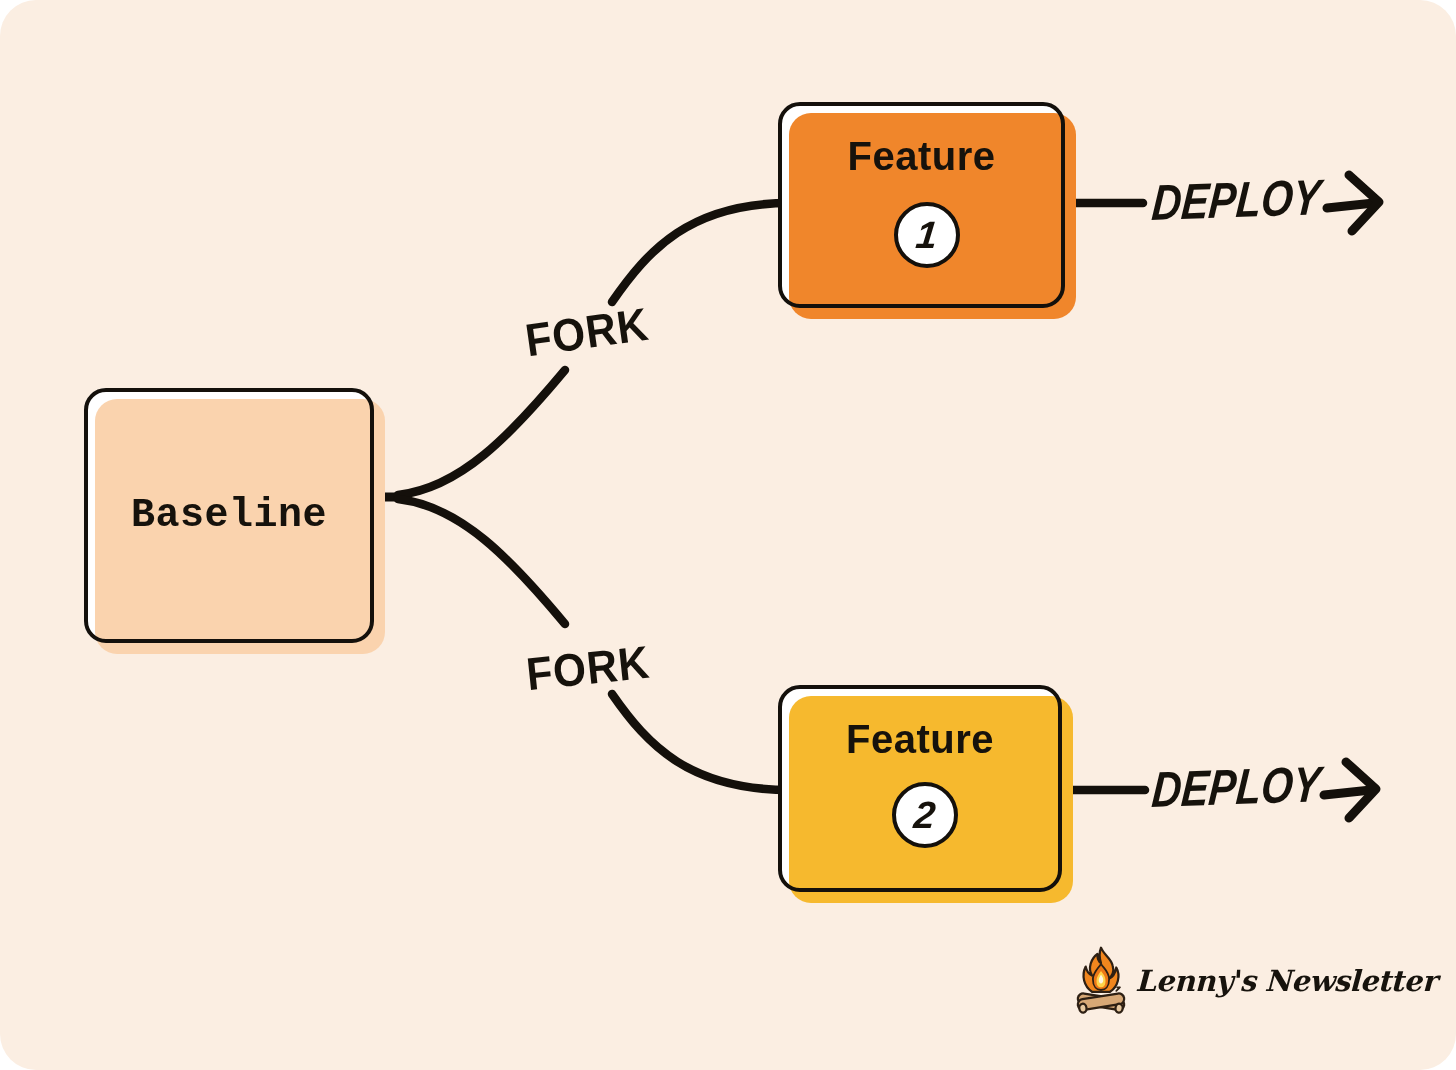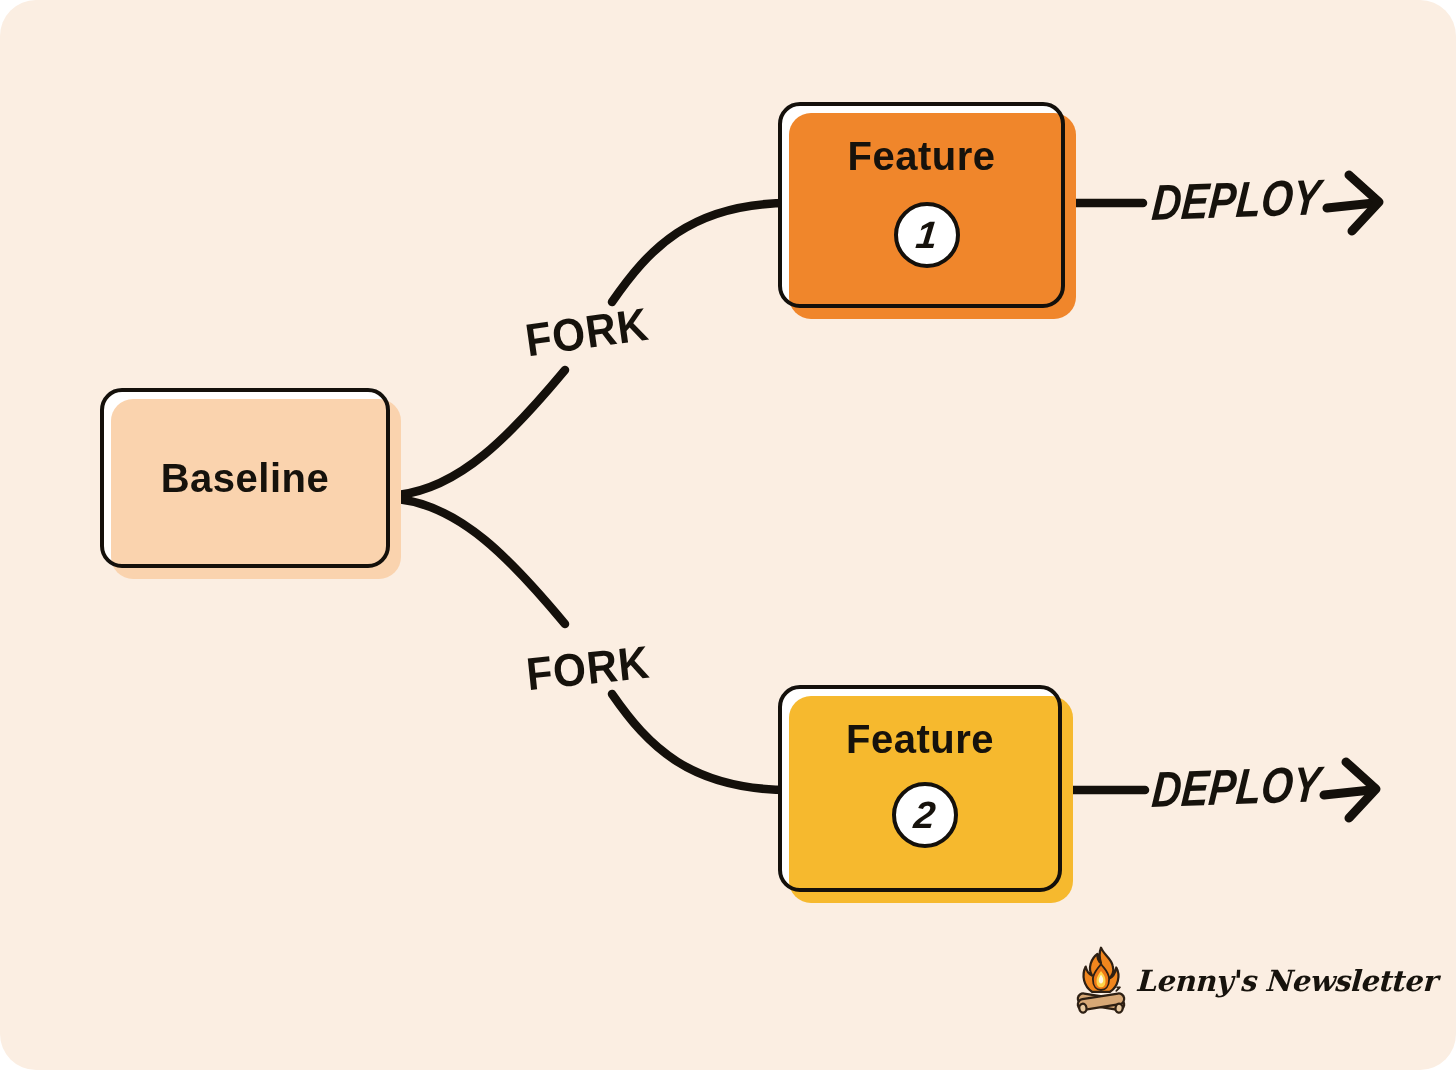--- a/index.html
+++ b/index.html
@@ -49,21 +49,21 @@
     display: flex;
     flex-direction: column;
     align-items: center;
   }
   .node-label {
     font-weight: 700;
     font-size: 40px;
     color: var(--text);
     letter-spacing: 0.5px;
   }
-  .node-baseline { left: 100px; top: 388px; width: 290px; height: 180px; }
+  .node-baseline { left: 84px; top: 388px; width: 290px; height: 255px; font-family: Liberation Mono, monospace; }
   .node-baseline .layer-fill { background: var(--baseline-fill); }
   .node-baseline .content { justify-content: center; }
 
   .node-feature1 { left: 778px; top: 102px; width: 287px; height: 206px; }
   .node-feature1 .layer-fill { background: var(--feature1-fill); }
   .node-feature2 { left: 778px; top: 685px; width: 284px; height: 207px; }
   .node-feature2 .layer-fill { background: var(--feature2-fill); }
   .node-feature1 .content, .node-feature2 .content { padding-top: 32px; }
 
   .badge {

